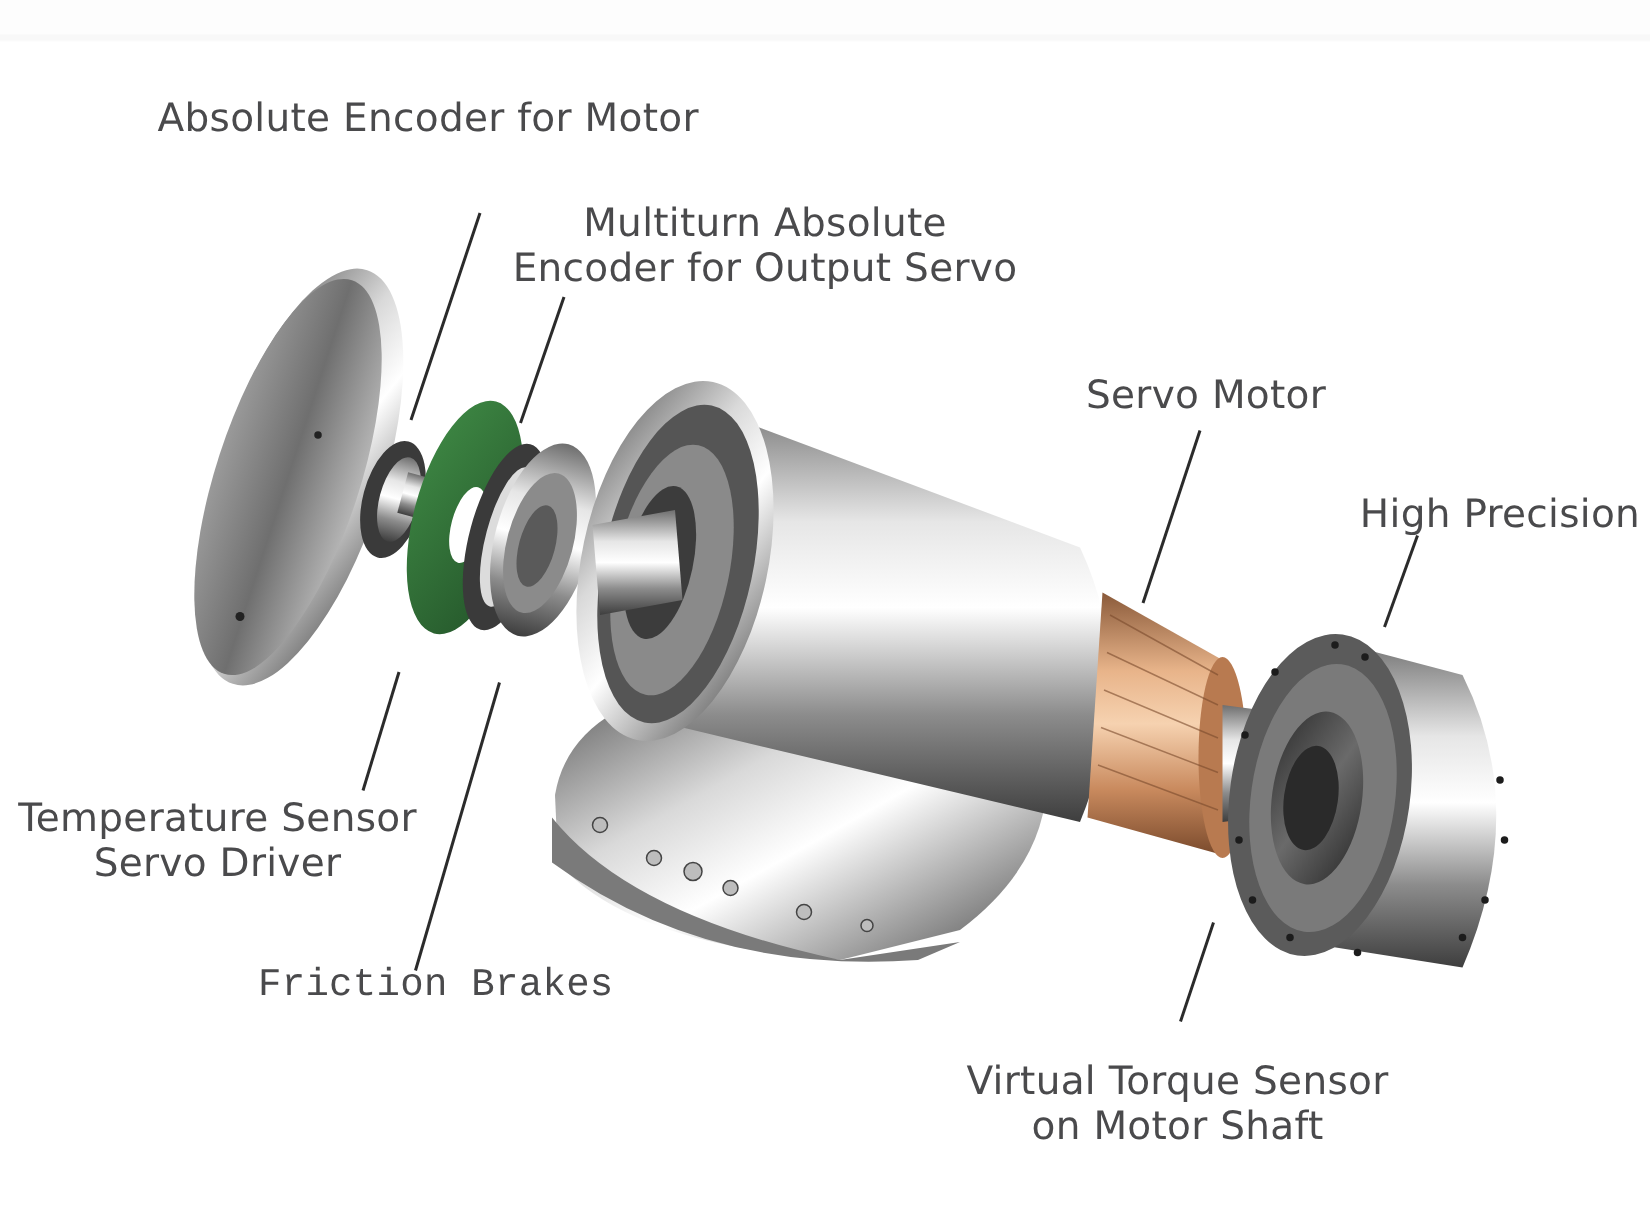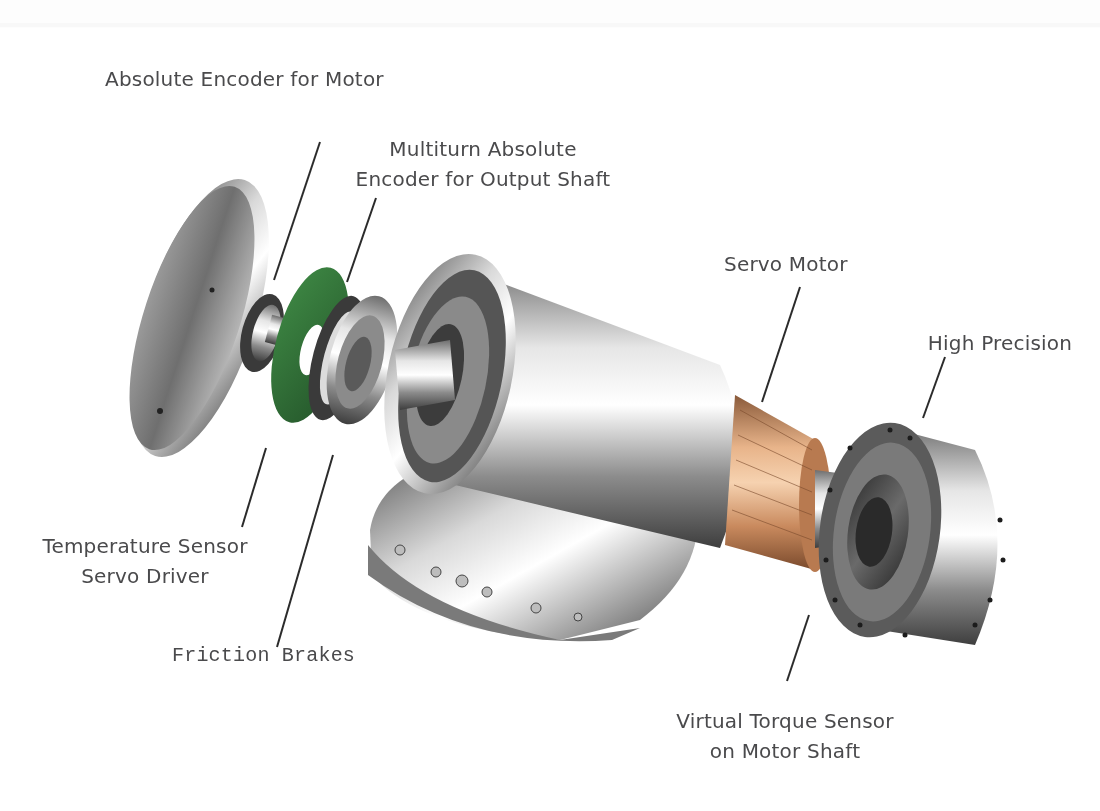--- a/index.html
+++ b/index.html
@@ -1,21 +1,21 @@
 <!DOCTYPE html>
 <html><head>
 <meta charset="utf-8">
 <style>
   html, body { margin: 0; padding: 0; background: #ffffff; }
   body { width: 1100px; height: 811px; position: relative; overflow: hidden;
          font-family: "DejaVu Sans", "Liberation Sans", sans-serif; }
   .topband { position: absolute; left: 0; top: 0; width: 1100px; height: 28px; background: #fdfdfd; }
   .topband-line { position: absolute; left: 0; top: 23px; width: 1100px; height: 4px; background: #f8f8f8; }
   svg.art { position: absolute; left: 0; top: 0; }
-  .label { position: absolute; color: #4a4a4c; font-size: 20px; line-height: 30px;
+  .label { position: absolute; color: #4a4a4c; font-size: 26px; line-height: 30px;
            letter-spacing: 0.2px; white-space: nowrap; text-align: center; }
   .label span { display: block; }
   .left { text-align: left; }
 </style>
 </head>
 <body>
 
 <div class="topband"></div>
 <div class="topband-line"></div>
 
@@ -155,23 +155,23 @@
     <line x1="266" y1="448" x2="242" y2="527"></line>
     <line x1="333" y1="455" x2="277" y2="647"></line>
     <line x1="809" y1="615" x2="787" y2="681"></line>
   </g>
 </svg>
 
 <div class="label left" style="left:105px; top:64px;">
   <span>Absolute Encoder for Motor</span>
 </div>
 
-<div class="label" style="left:313px; top:134px; width:340px;text-align:center;">
+<div class="label" style="left:340px; top:134px; width:340px;text-align:center;">
   <span>Multiturn Absolute</span>
-  <span>Encoder for Output Shaft</span>
+  <span>Encoder for Output Servo</span>
 </div>
 
 <div class="label left" style="left:724px; top:249px;">
   <span>Servo Motor</span>
 </div>
 
 <div class="label" style="left:884px; top:295px; width:232px;margin-top:33px;">
   <span>High Precision</span>
 </div>
 

